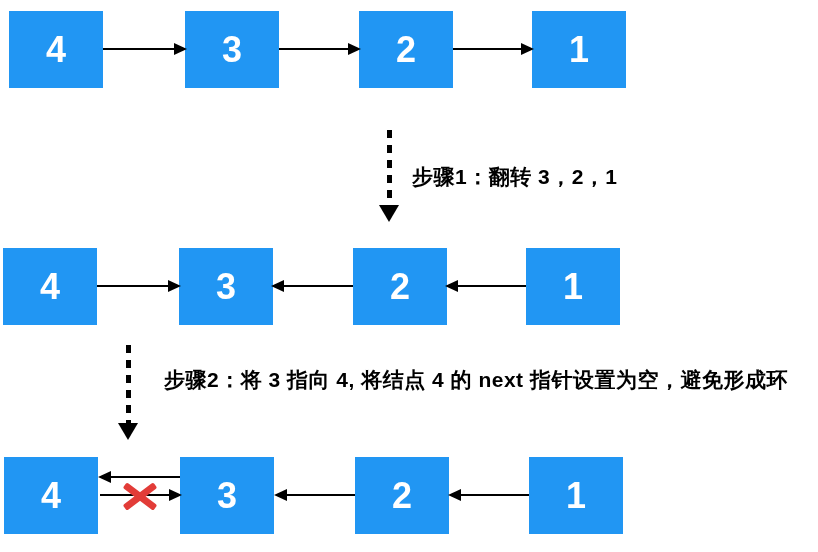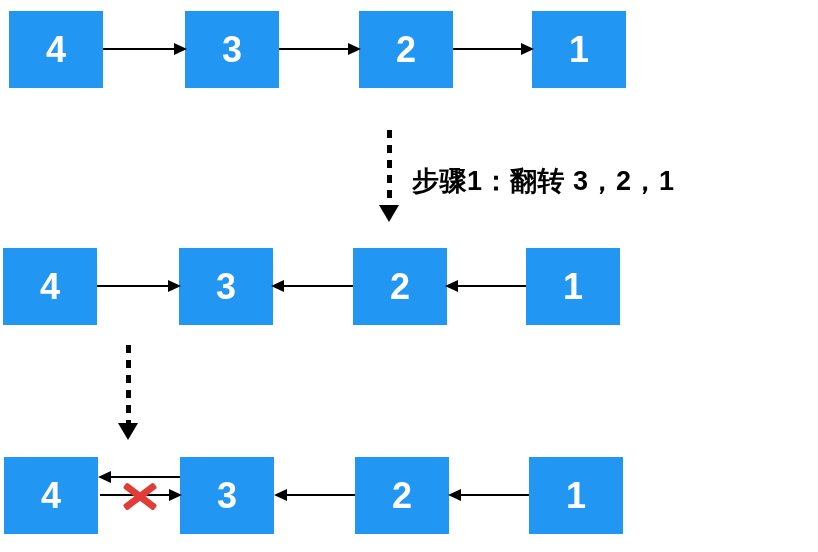--- a/index.html
+++ b/index.html
@@ -72,21 +72,21 @@
   }
   .dashed-arrow .dhead{
     width:0;height:0;
     border-top:17px solid var(--arrow);
     border-left:10px solid transparent;
     border-right:10px solid transparent;
   }
   .step-label{
     position:absolute;
     color:var(--label-text);
-    font-size:27px;
+    font-size:21px;
     font-weight:bold;
     white-space:nowrap;
     letter-spacing:0.5px;
   }
   .cross{
     position:absolute;
     width:38px;
     height:32px;
   }
   .cross .bar{
@@ -127,20 +127,21 @@
   <div class="node" style="left:526px;top:248px">1</div>
 
   <div class="arrow right" style="left:97px;top:285px;width:82px"></div>
   <div class="arrow left" style="left:273px;top:285px;width:80px"></div>
   <div class="arrow left" style="left:447px;top:285px;width:79px"></div>
 
   <div class="dashed-arrow" style="left:118px;top:345px;height:95px">
     <div class="dline"></div>
     <div class="dhead"></div>
   </div>
+  <div class="step-label" style="left:164px;top:366px">步骤2：将 3 指向 4, 将结点 4 的 next 指针设置为空，避免形成环</div>
 
   <div class="node" style="left:4px;top:457px">4</div>
   <div class="node" style="left:180px;top:457px">3</div>
   <div class="node" style="left:355px;top:457px">2</div>
   <div class="node" style="left:529px;top:457px">1</div>
 
   <div class="arrow left" style="left:100px;top:476px;width:80px"></div>
   <div class="arrow right" style="left:100px;top:494px;width:80px"></div>
   <div class="arrow left" style="left:276px;top:494px;width:79px"></div>
   <div class="arrow left" style="left:450px;top:494px;width:79px"></div>

